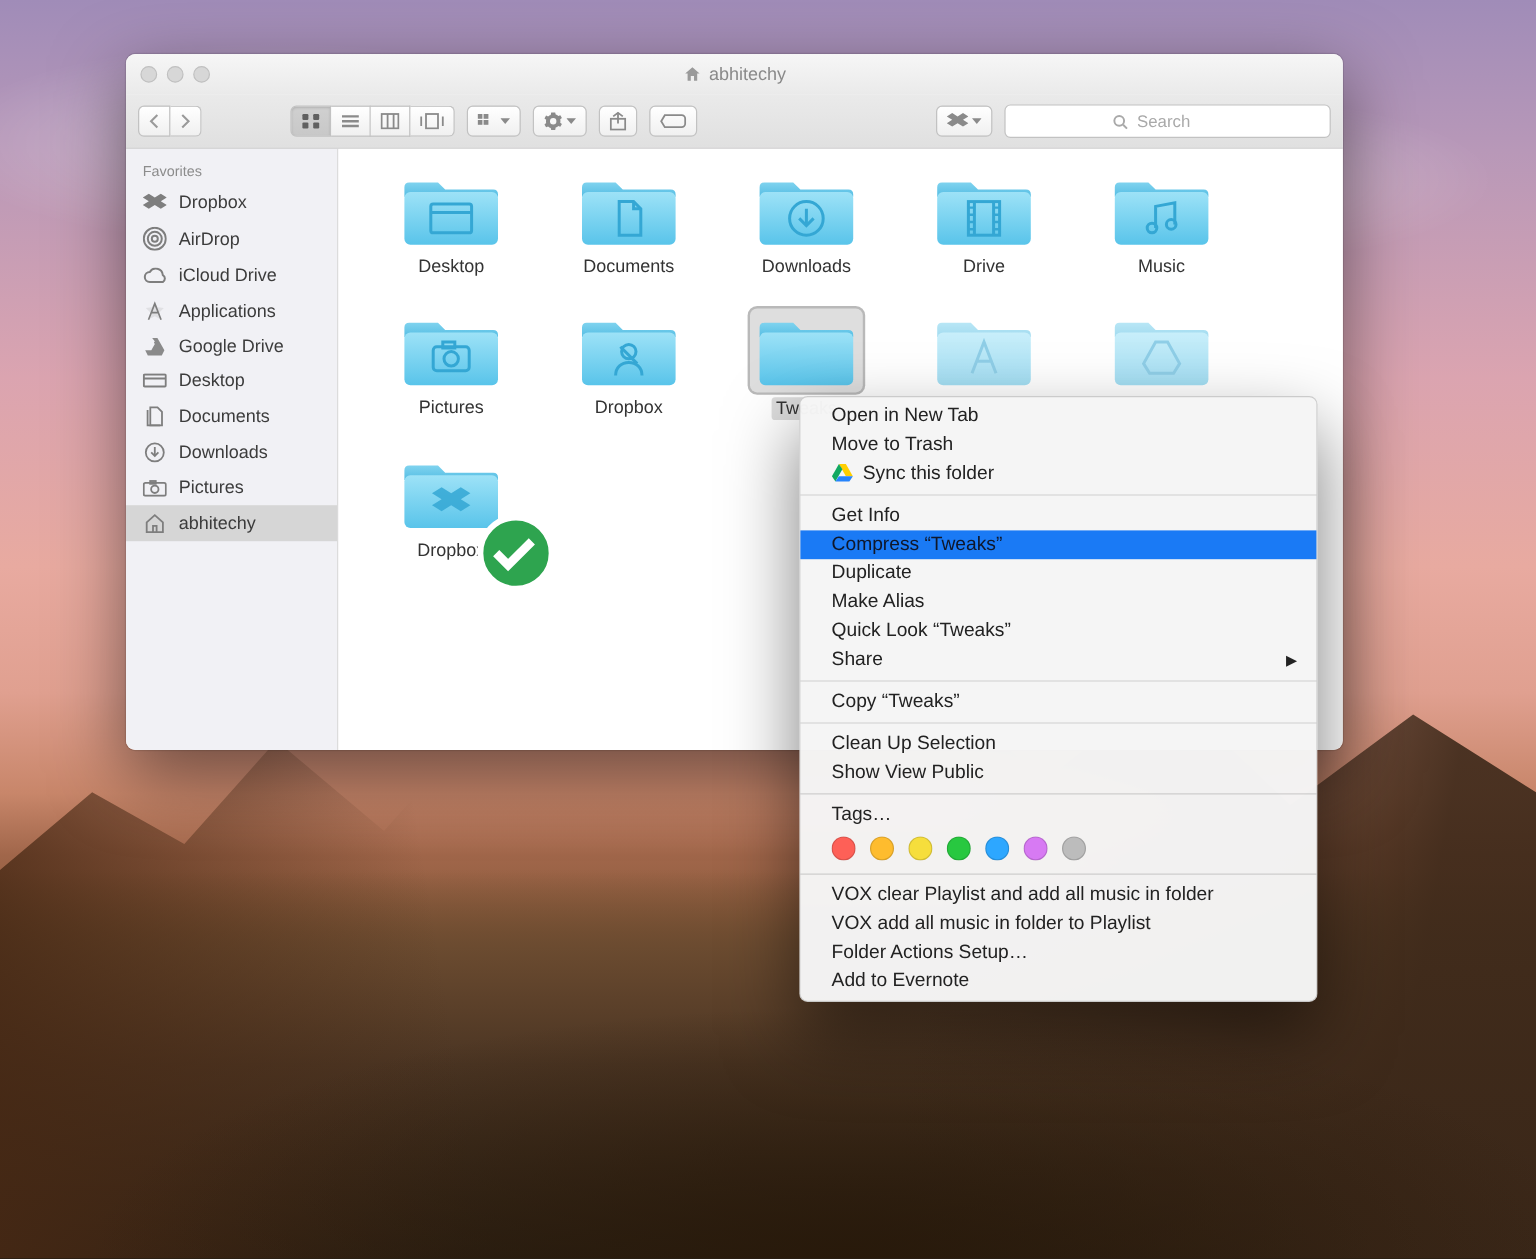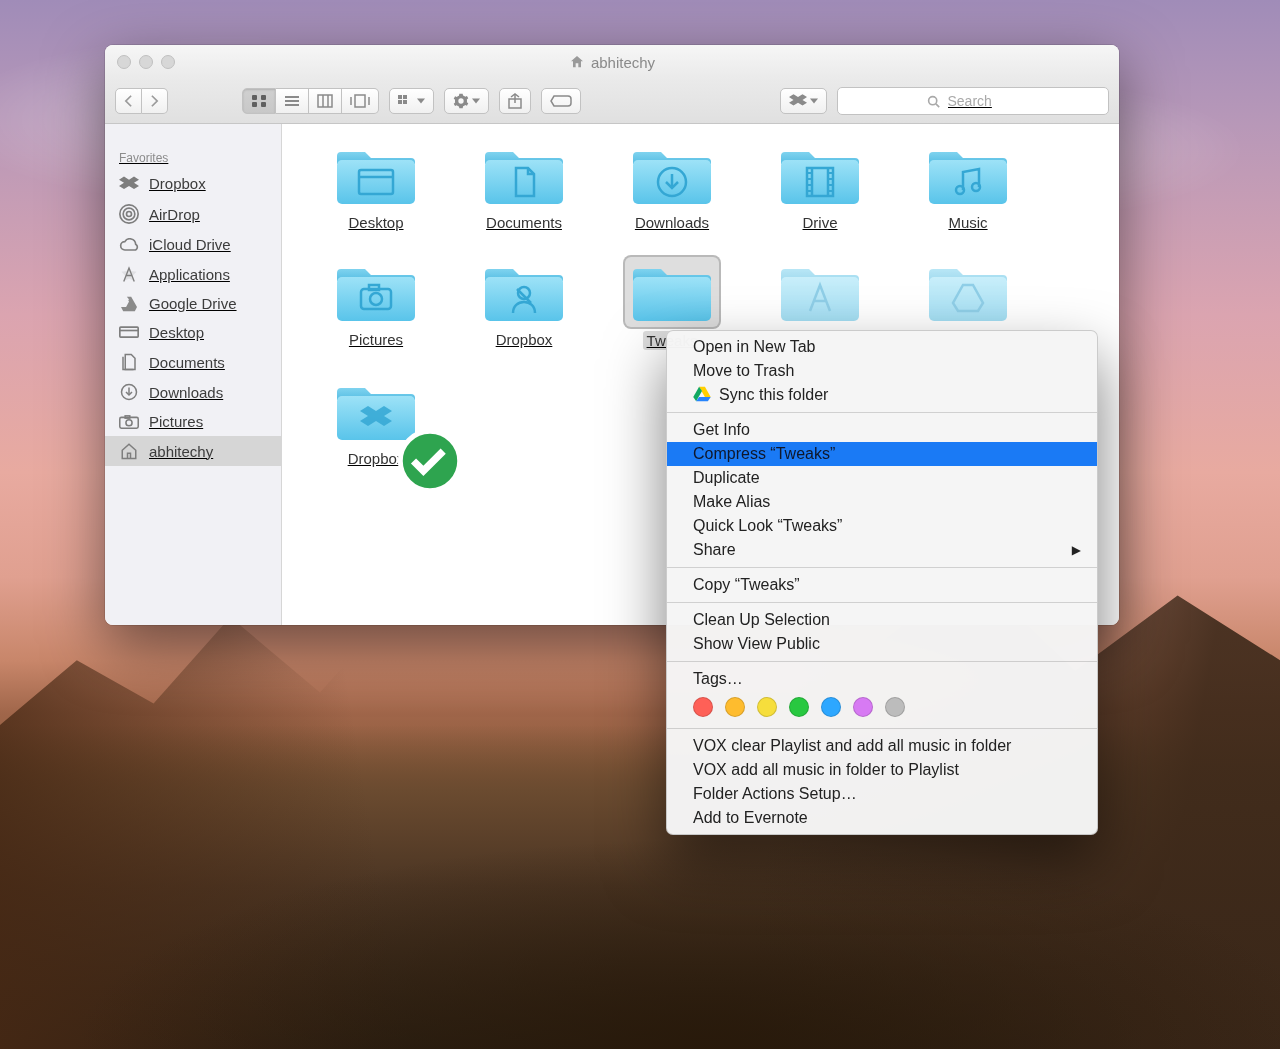--- a/index.html
+++ b/index.html
@@ -39,21 +39,20 @@
   
   .window {
     position: absolute;
     left: 105px; top: 45px;
     width: 1014px; height: 580px;
     background: rgba(255,255,255,0.95);
     border-radius: 8px;
     box-shadow: 0 20px 60px rgba(0,0,0,0.5), 0 0 0 1px rgba(0,0,0,0.1);
     display: flex; flex-direction: column;
     overflow: hidden;
-    text-decoration: underline;
   }
   .titlebar {
     height: 34px;
     display: flex; align-items: center;
     background: linear-gradient(#f6f6f6, #eaeaea);
     border-bottom: 0px solid #d0d0d0;
     position: relative;
   }
   .traffic {
     display: flex; gap: 8px; margin-left: 12px;
@@ -109,21 +108,21 @@
   .search input { border: 0; outline: 0; width: 70px; background: transparent; font-size: 14px; color:#666; }
   .search input::placeholder { color: #a9a9a9; }
 
   .body {
     flex: 1; display: flex;
   }
   .sidebar {
     width: 176px;
     background: rgba(240,240,244,0.9);
     border-right: 1px solid #d6d6d6;
-    padding-top: 25px;
+    padding-top: 10px;
   }
   .side-header {
     color: #8c8c8c; font-size: 12px;
     padding: 2px 14px 4px;
   }
   .side-item {
     display: flex; align-items: center; gap: 10px;
     padding: 6px 14px;
     color: #3c3c3c; font-size: 15px;
   }

